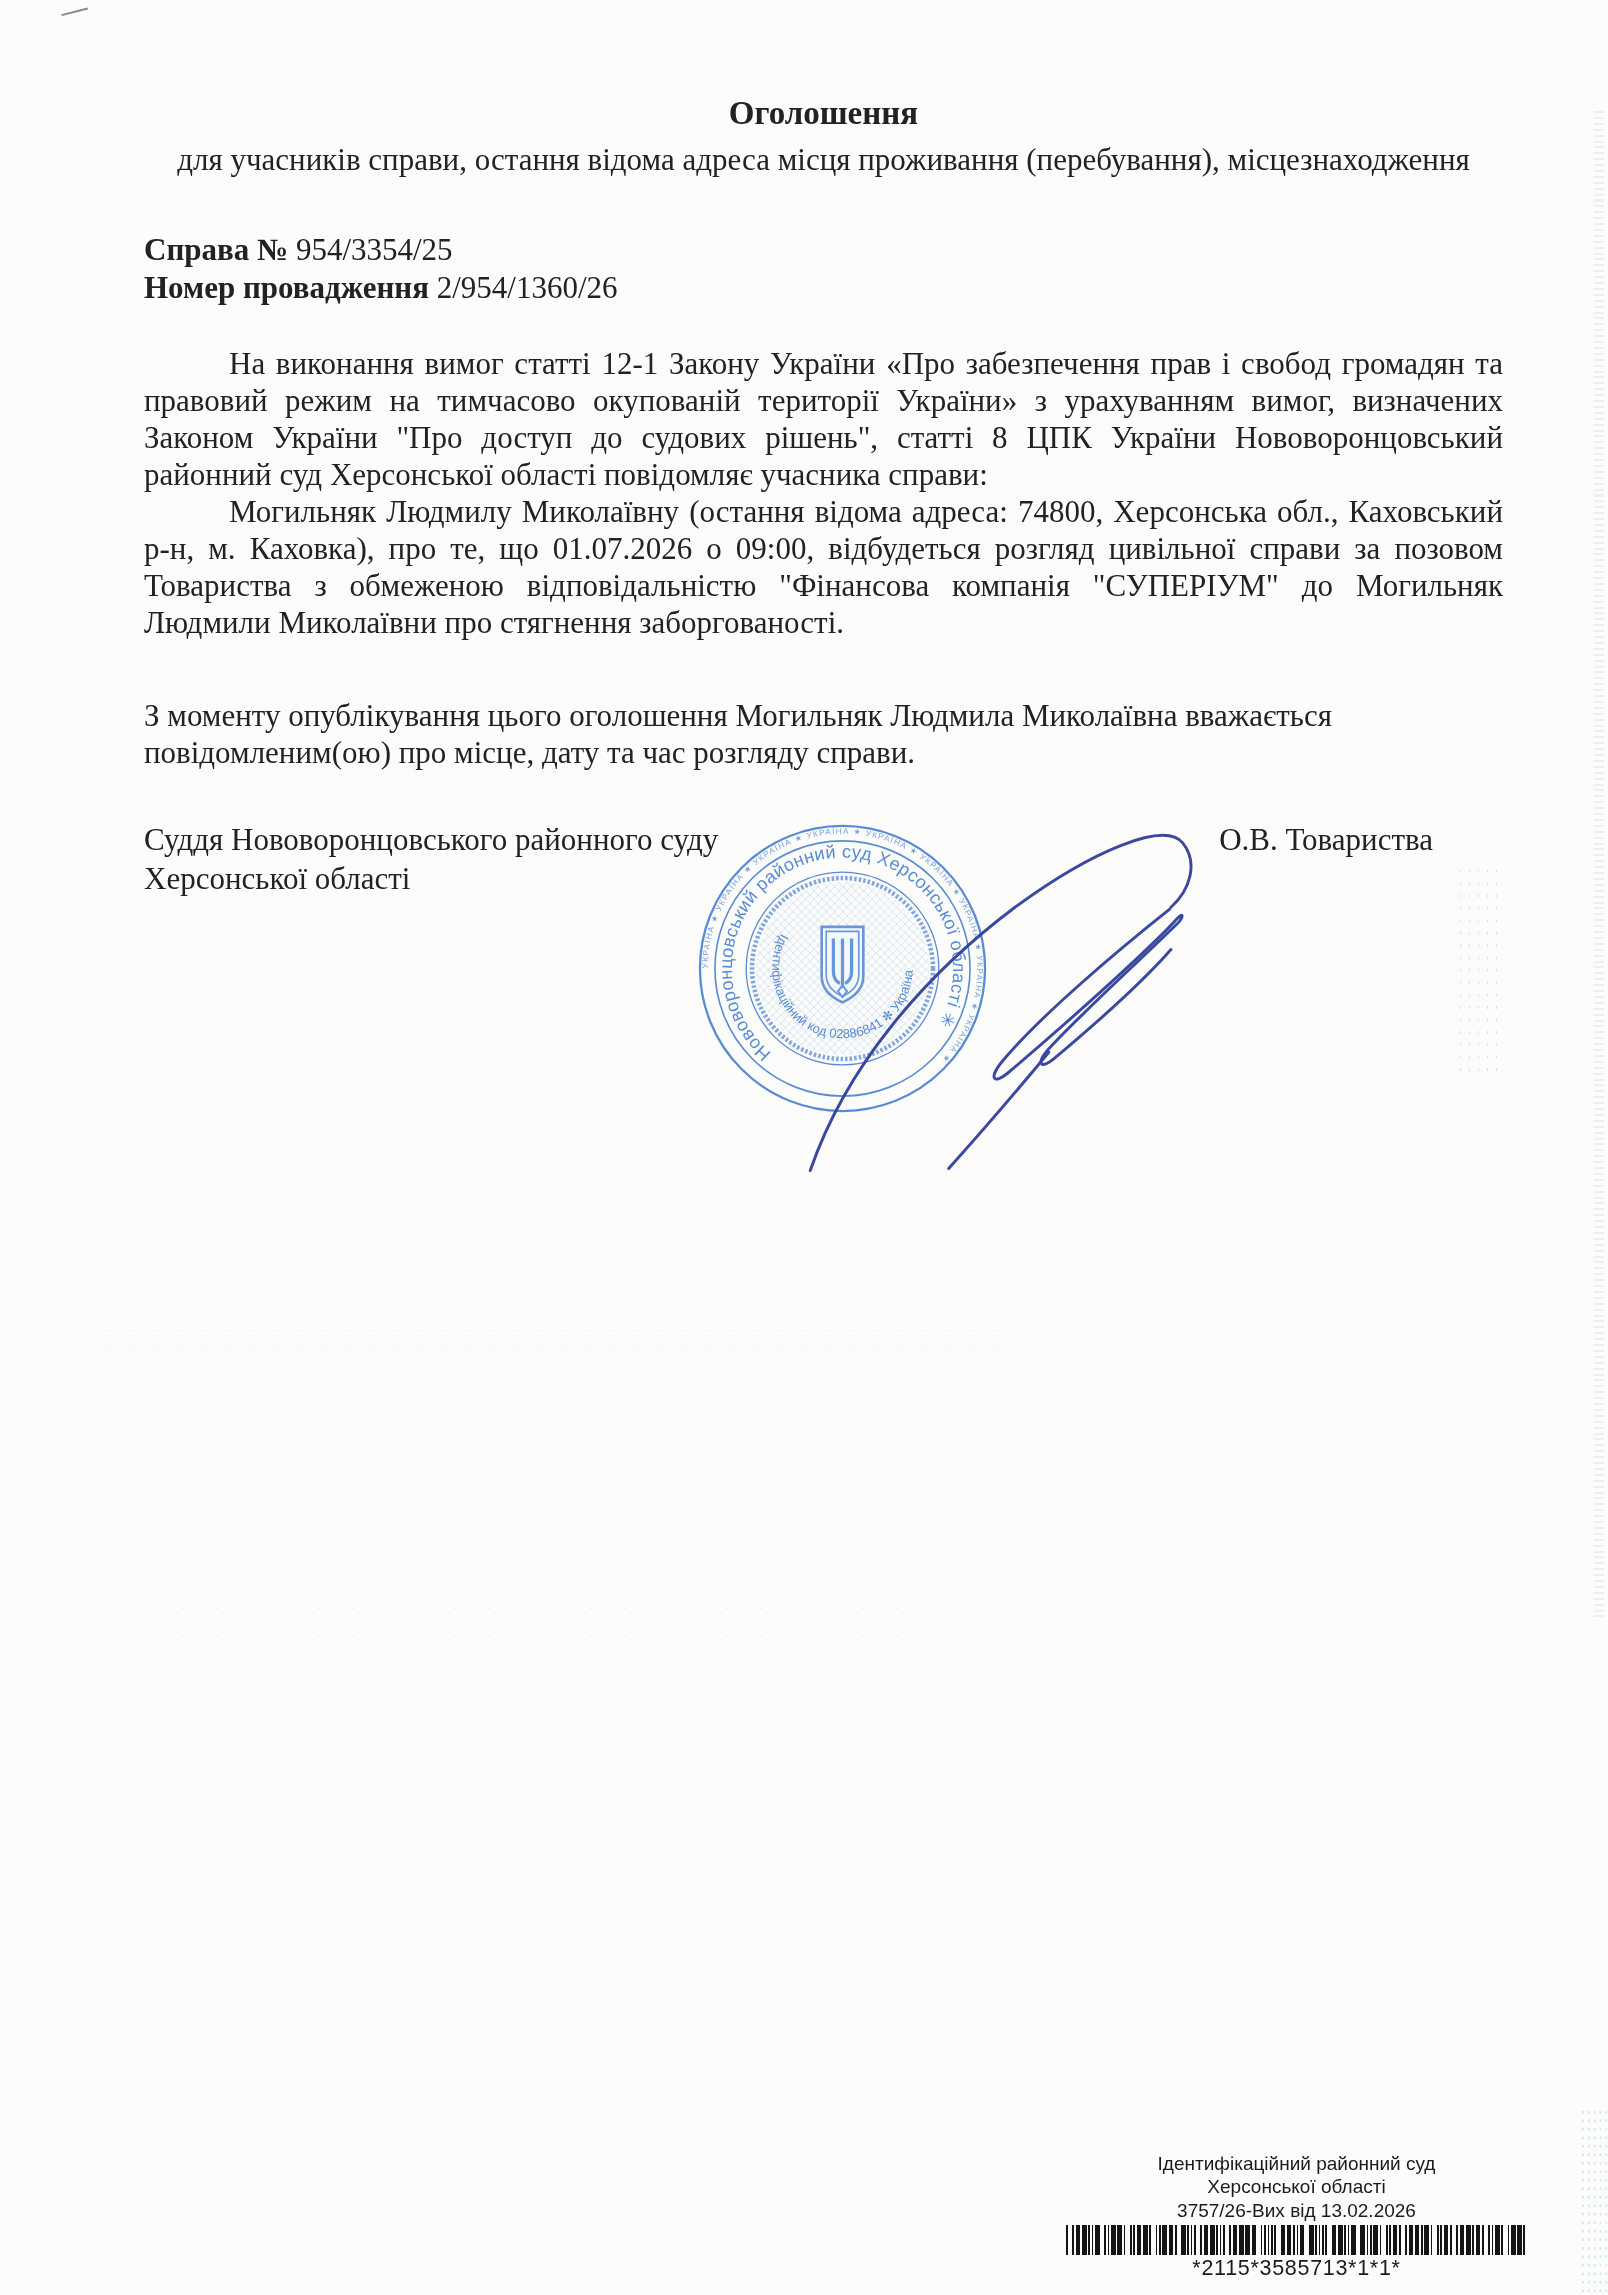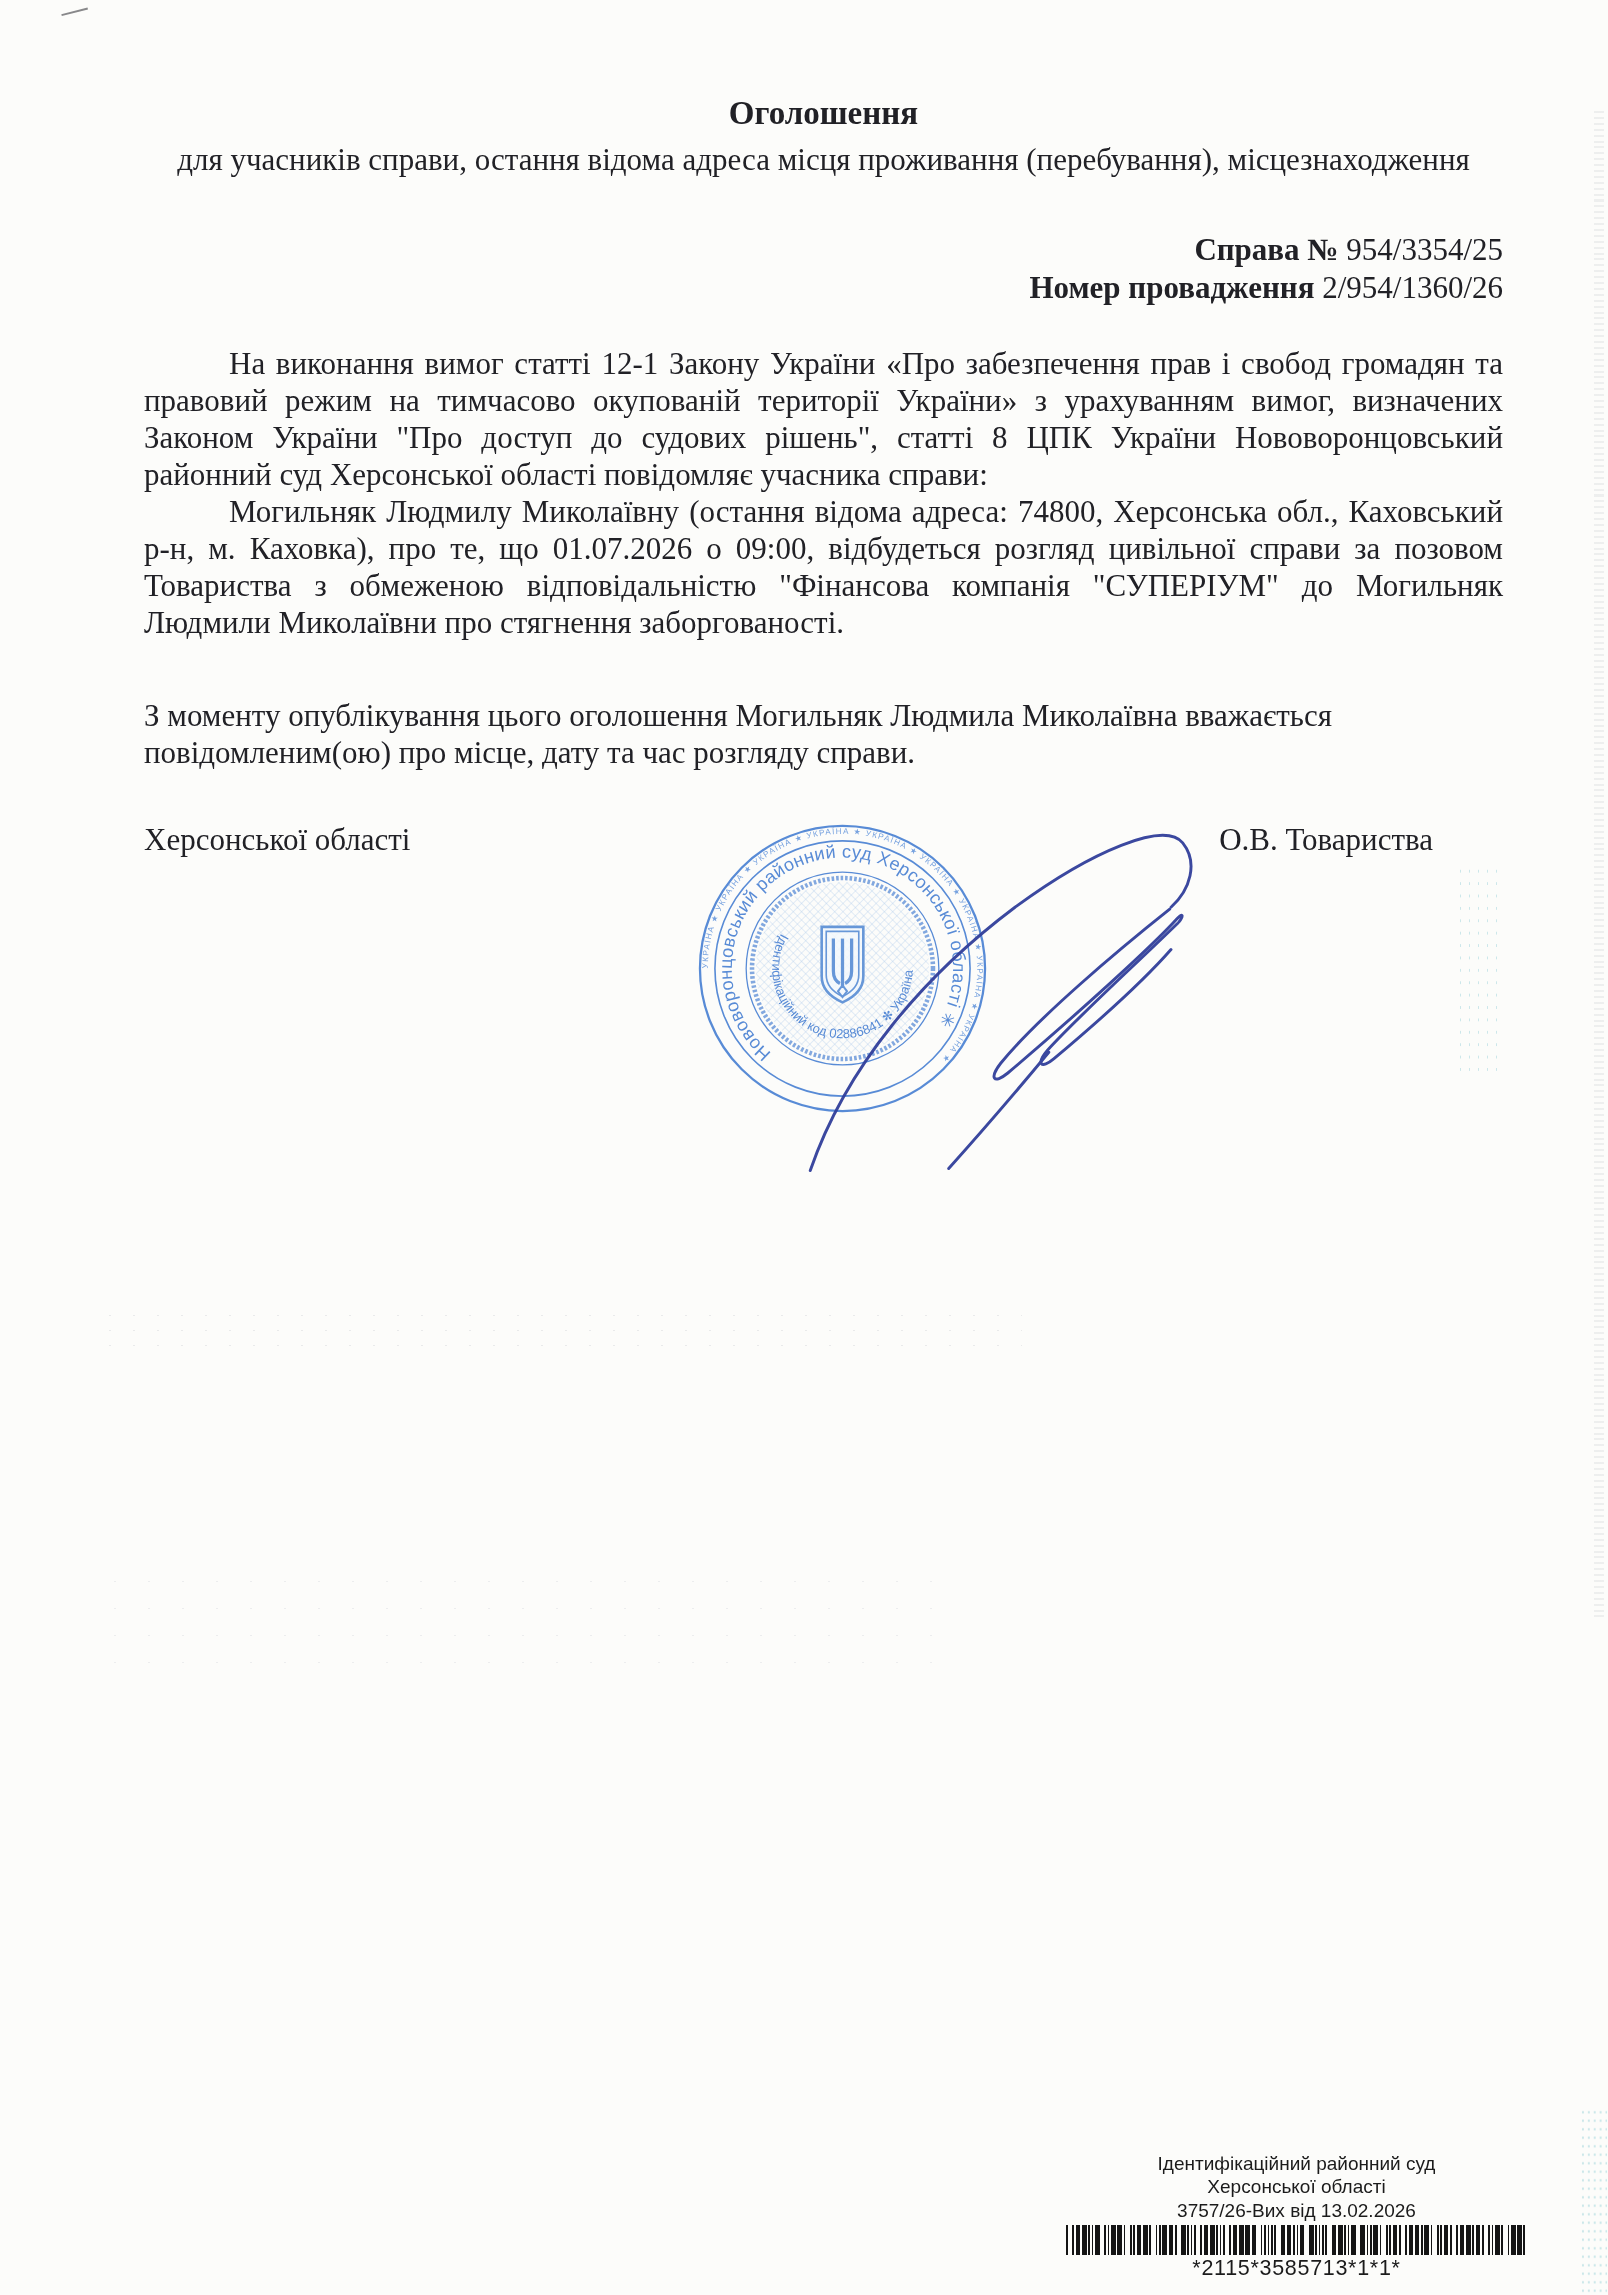--- a/index.html
+++ b/index.html
@@ -20,21 +20,21 @@
   .doc-title{
     margin-top:15.6px;
     text-align:center;
     font-size:33px;font-weight:bold;line-height:36px;
   }
   .subtitle{
     text-align:center;
     font-size:31px;line-height:46px;
   }
   .subtitle.first{margin-top:6.5px;}
-  .case-block{margin-top:48px;text-align:right;}
+  .case-block{margin-top:48px;}
   .case-line{font-size:31px;line-height:38px;}
   .case-line .b{font-weight:bold;}
   .para{
     font-size:31px;line-height:37px;
     text-align:justify;
     text-indent:85px;
   }
   .para.p1{margin-top:38px;}
   .para.p3{margin-top:56px;text-indent:0;text-align:left;}
   .sig-row{
@@ -126,20 +126,21 @@
       <div class="case-line"><span class="b">Справа №</span><span> 954/3354/25</span></div>
       <div class="case-line"><span class="b">Номер провадження</span><span> 2/954/1360/26</span></div>
     </div>
 
     <div class="para p1">На виконання вимог статті 12-1 Закону України «Про забезпечення прав і свобод громадян та правовий режим на тимчасово окупованій території України» з урахуванням вимог, визначених Законом України "Про доступ до судових рішень", статті 8 ЦПК України Нововоронцовський районний суд Херсонської області повідомляє учасника справи:</div>
     <div class="para">Могильняк Людмилу Миколаївну (остання відома адреса: 74800, Херсонська обл., Каховський р-н, м. Каховка), про те, що 01.07.2026 о 09:00, відбудеться розгляд цивільної справи за позовом Товариства з обмеженою відповідальністю "Фінансова компанія "СУПЕРІУМ" до Могильняк Людмили Миколаївни про стягнення заборгованості.</div>
     <div class="para p3">З моменту опублікування цього оголошення Могильняк Людмила Миколаївна вважається повідомленим(ою) про місце, дату та час розгляду справи.</div>
 
     <div class="sig-row">
       <div class="sig-left">
+        <div>Суддя Нововоронцовського районного суду</div>
         <div>Херсонської області</div>
       </div>
       <div class="sig-name">О.В. Товариства</div>
     </div>
   </div>
 
   <svg class="stamp" viewBox="0 0 444 444">
     <defs>
       <path id="microPath" d="M 15,222 A 207,207 0 1 1 429,222 A 207,207 0 1 1 15,222"></path>
       <path id="ringPath" d="M 113,352 A 170,170 0 1 1 331,352"></path>

